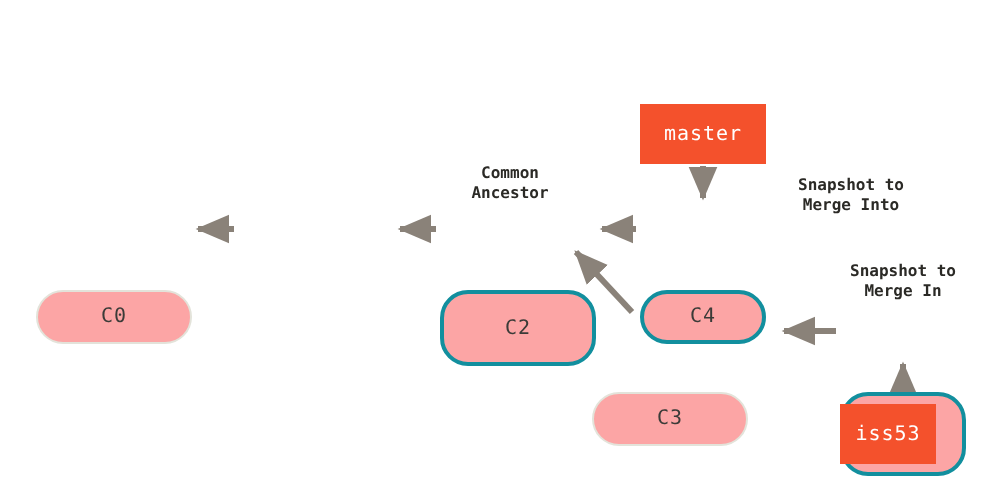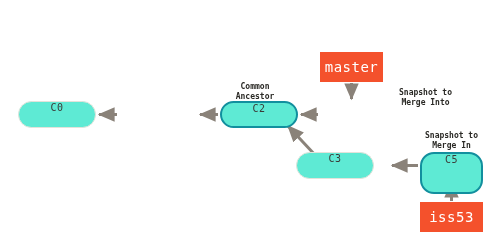--- a/index.html
+++ b/index.html
@@ -20,45 +20,47 @@
   #edges {
     position: absolute;
     left: 0;
     top: 0;
     width: 500px;
     height: 238px;
   }
   .commit {
     position: absolute;
     box-sizing: border-box;
-    background: #5eead4;
+    background: #fca5a5;
     border-radius: 14px;
     display: flex;
+    align-items: center;
     justify-content: center;
     font-family: "DejaVu Sans Mono", "Liberation Mono", monospace;
     font-size: 10px;
     color: #3b3b38;
     letter-spacing: 0.5px;
     z-index: 3;
+    margin-top: 44px;
   }
   .commit.plain {
     border: 1px solid #e3e3da;
   }
   .commit.highlight {
     border: 2px solid #128f9e;
   }
   .branch {
     position: absolute;
     box-sizing: border-box;
     background: #f4512c;
     display: flex;
     align-items: center;
     justify-content: center;
     font-family: "DejaVu Sans Mono", "Liberation Mono", monospace;
-    font-size: 14px;
+    font-size: 10px;
     color: #ffffff;
     letter-spacing: 0.5px;
     z-index: 3;
   }
   .anno {
     position: absolute;
     font-family: "DejaVu Sans Mono", "Liberation Mono", monospace;
     font-size: 8px;
     font-weight: bold;
     color: #2b2a26;
@@ -90,38 +92,41 @@
       <line x1="351.5" y1="83" x2="351.5" y2="99"></line>
       <line x1="451.5" y1="201" x2="451.5" y2="182"></line>
     </g>
   </svg>
 
   <div class="commit plain" style="left:18px;  top:101px; width:78px; height:27px;">
     <span>C0</span>
   </div>
 
 
-  <div class="commit highlight" style="left:220px; top:101px; width:78px; height:27px;">
+  <div class="commit highlight" style="left:220px; top:101px; width:78px; height:38px;">
     <span>C2</span>
   </div>
 
   <div class="commit plain" style="left:296px; top:152px; width:78px; height:27px;">
     <span>C3</span>
   </div>
 
+  <div class="commit highlight" style="left:320px; top:101px; width:63px; height:27px;">
+    <span>C4</span>
+  </div>
 
   <div class="commit highlight" style="left:420px; top:152px; width:63px; height:42px;">
     <span>C5</span>
   </div>
 
   <div class="branch" style="left:320px; top:52px; width:63px; height:30px;">
     <span>master</span>
   </div>
 
-  <div class="branch" style="left:420px; top:202px; width:63px; height:30px;">
+  <div class="branch" style="left:420px; top:202px; width:48px; height:30px;">
     <span>iss53</span>
   </div>
 
   <div class="anno" style="left:220px; top:82px; width:70px;">Common
 Ancestor</div>
 
   <div class="anno" style="left:388px; top:88px; width:75px;">Snapshot to
 Merge Into</div>
 
   <div class="anno" style="left:414px; top:131px; width:75px;">Snapshot to

